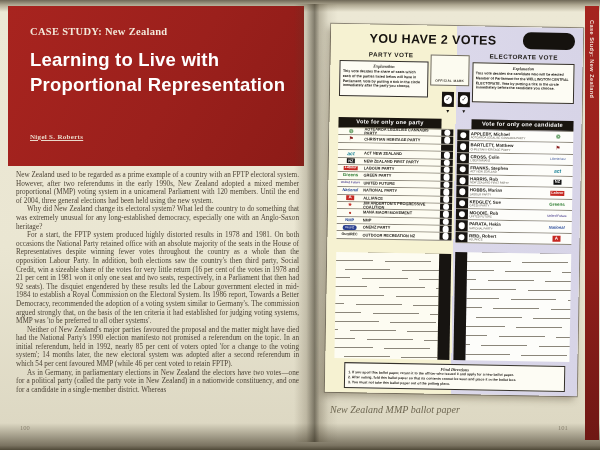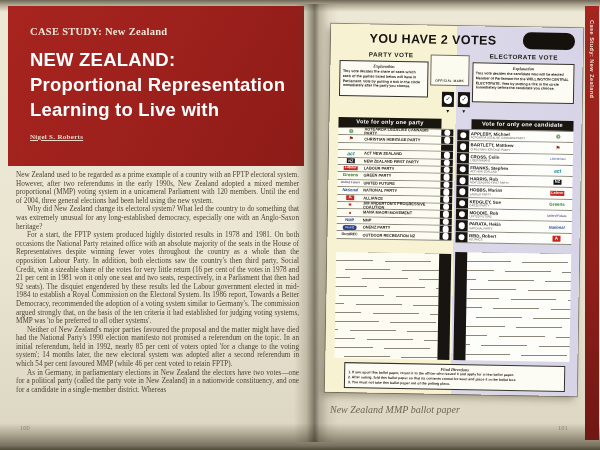--- a/index.html
+++ b/index.html
@@ -92,23 +92,22 @@
   .caption{left:330px;top:404px;font:italic 10px "Liberation Serif",serif;color:#6e6752;}
 </style>
 </head>
 <body>
 
 <div class="stage">
 
   <div class="abs red-block"></div>
   <div class="abs kicker">CASE STUDY: New Zealand</div>
   <div class="abs page-title">
-    <span>NEW ZEALAND:</span>
+    <span>Learning to Live with</span>
     <span>Proportional Representation</span>
-    <span>Learning to Live with</span>
   </div>
   <div class="abs author">Nigel S. Roberts</div>
 
   <div class="abs body-text">
     <p>New Zealand used to be regarded as a prime example of a country with an FPTP electoral system. However, after two referendums in the early 1990s, New Zealand adopted a mixed member proportional (MMP) voting system in a unicameral Parliament with 120 members. Until the end of 2004, three general elections had been held using the new system.</p>
       <p>Why did New Zealand change its electoral system? What led the country to do something that was extremely unusual for any long-established democracy, especially one with an Anglo-Saxon heritage?</p>
       <p>For a start, the FPTP system produced highly distorted results in 1978 and 1981. On both occasions the National Party retained office with an absolute majority of the seats in the House of Representatives despite winning fewer votes throughout the country as a whole than the opposition Labour Party. In addition, both elections saw the country's then third party, Social Credit, win a sizeable share of the votes for very little return (16 per cent of the votes in 1978 and 21 per cent in 1981 won it only one seat and two seats, respectively, in a Parliament that then had 92 seats). The disquiet engendered by these results led the Labour government elected in mid-1984 to establish a Royal Commission on the Electoral System. Its 1986 report, Towards a Better Democracy, recommended the adoption of a voting system similar to Germany's. The commission argued strongly that, on the basis of the ten criteria it had established for judging voting systems, MMP was 'to be preferred to all other systems'.</p>
       <p>Neither of New Zealand's major parties favoured the proposal and the matter might have died had the National Party's 1990 election manifesto not promised a referendum on the topic. In an initial referendum, held in 1992, nearly 85 per cent of voters opted 'for a change to the voting system'; 14 months later, the new electoral system was adopted after a second referendum in which 54 per cent favoured MMP (while 46 per cent voted to retain FPTP).</p>
       <p>As in Germany, in parliamentary elections in New Zealand the electors have two votes—one for a political party (called the party vote in New Zealand) in a nationwide constituency, and one for a candidate in a single-member district. Whereas</p>
   </div>

